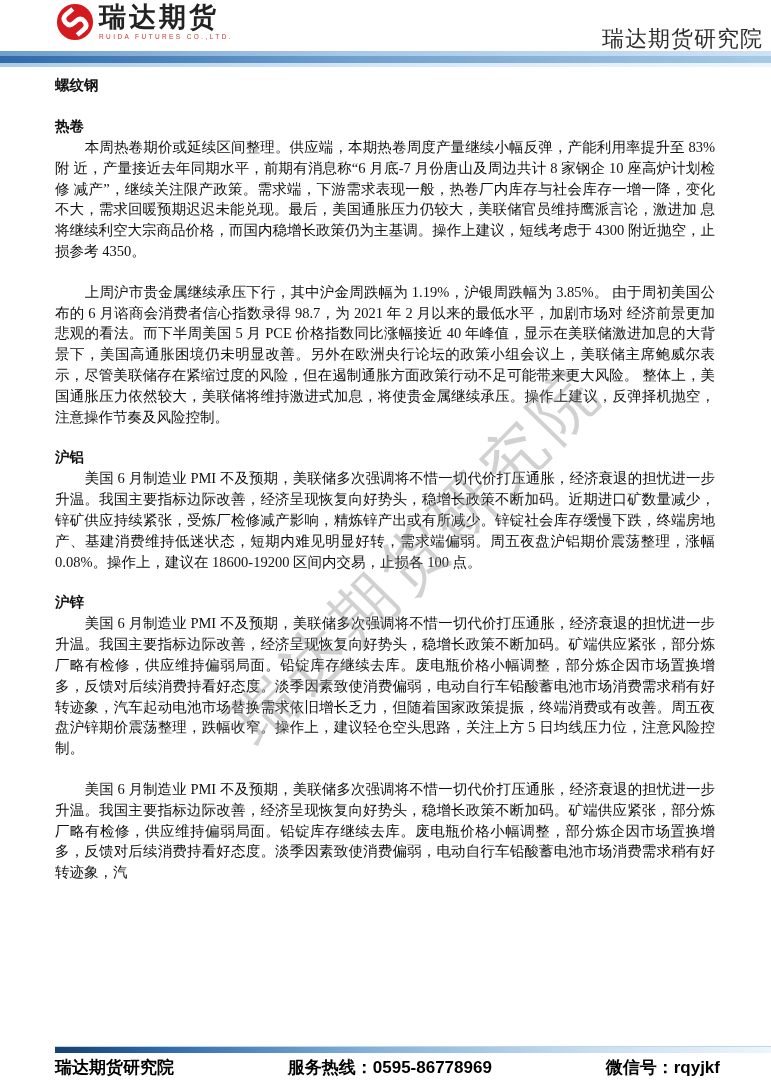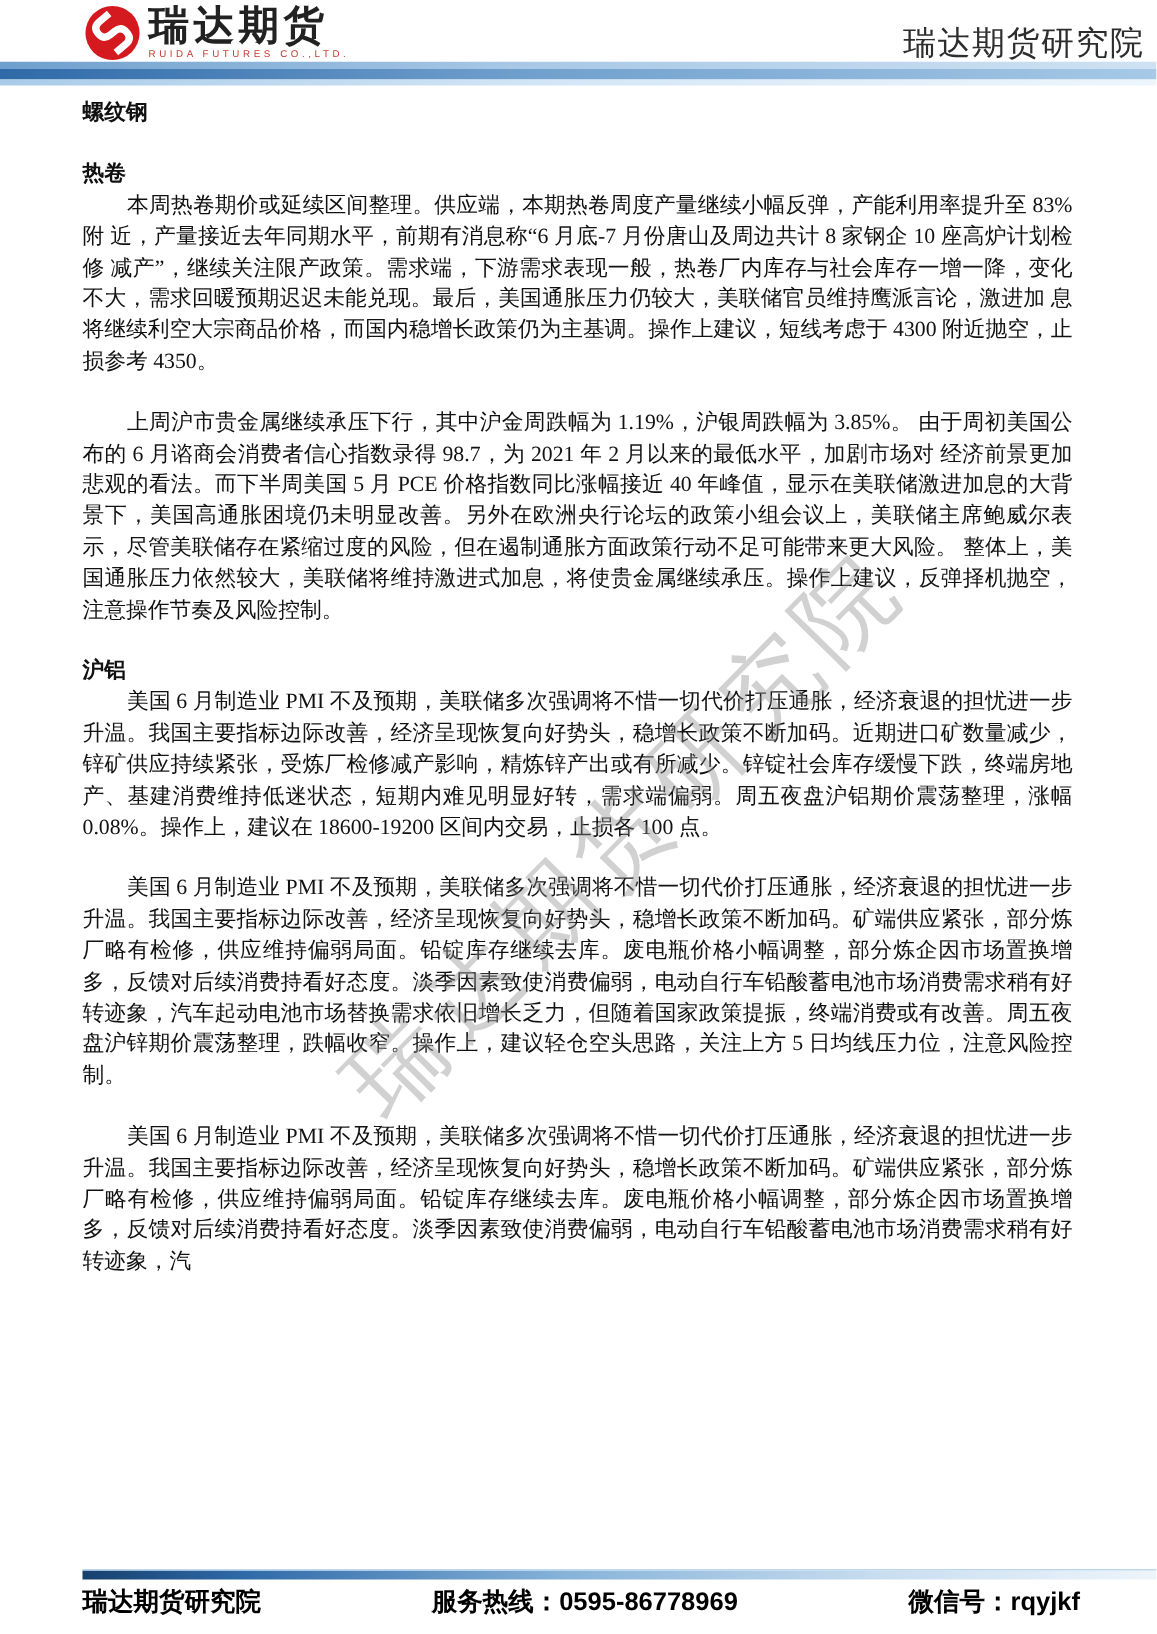--- a/index.html
+++ b/index.html
@@ -6,21 +6,21 @@
   html, body { margin: 0; padding: 0; }
   body {
     width: 771px; height: 1089px;
     background: #ffffff;
     position: relative;
     overflow: hidden;
     font-family: "Liberation Serif", "DejaVu Serif", serif;
   }
 
   
-  .header { position: relative; height: 41px; background: #fff; }
+  .header { position: relative; height: 51px; background: #fff; }
   .logo {
     position: absolute; left: 56px; top: 3px;
     display: flex; align-items: flex-start; gap: 5px;
   }
   .logo-icon svg { width: 38px; height: 38px; display: block; }
   .logo-text { display: flex; flex-direction: column; }
   .brand-cn {
     font-family: "Liberation Sans", "DejaVu Sans", sans-serif;
     font-weight: bold; font-size: 27px; line-height: 29px;
     color: #222; letter-spacing: 3px; white-space: nowrap;
@@ -128,20 +128,21 @@
   <section class="commodity-section">
     <p class="section-body">上周沪市贵金属继续承压下行，其中沪金周跌幅为 1.19%，沪银周跌幅为 3.85%。 由于周初美国公布的 6 月谘商会消费者信心指数录得 98.7，为 2021 年 2 月以来的最低水平，加剧市场对 经济前景更加悲观的看法。而下半周美国 5 月 PCE 价格指数同比涨幅接近 40 年峰值，显示在美联储激进加息的大背景下，美国高通胀困境仍未明显改善。另外在欧洲央行论坛的政策小组会议上，美联储主席鲍威尔表示，尽管美联储存在紧缩过度的风险，但在遏制通胀方面政策行动不足可能带来更大风险。 整体上，美国通胀压力依然较大，美联储将维持激进式加息，将使贵金属继续承压。操作上建议，反弹择机抛空，注意操作节奏及风险控制。</p>
   </section>
 
   <section class="commodity-section">
     <h2 class="section-heading">沪铝</h2>
     <p class="section-body">美国 6 月制造业 PMI 不及预期，美联储多次强调将不惜一切代价打压通胀，经济衰退的担忧进一步升温。我国主要指标边际改善，经济呈现恢复向好势头，稳增长政策不断加码。近期进口矿数量减少，锌矿供应持续紧张，受炼厂检修减产影响，精炼锌产出或有所减少。锌锭社会库存缓慢下跌，终端房地产、基建消费维持低迷状态，短期内难见明显好转，需求端偏弱。周五夜盘沪铝期价震荡整理，涨幅 0.08%。操作上，建议在 18600-19200 区间内交易，止损各 100 点。</p>
   </section>
 
   <section class="commodity-section">
+    <h2 class="section-heading">沪锌</h2>
     <p class="section-body">美国 6 月制造业 PMI 不及预期，美联储多次强调将不惜一切代价打压通胀，经济衰退的担忧进一步升温。我国主要指标边际改善，经济呈现恢复向好势头，稳增长政策不断加码。矿端供应紧张，部分炼厂略有检修，供应维持偏弱局面。铅锭库存继续去库。废电瓶价格小幅调整，部分炼企因市场置换增多，反馈对后续消费持看好态度。淡季因素致使消费偏弱，电动自行车铅酸蓄电池市场消费需求稍有好转迹象，汽车起动电池市场替换需求依旧增长乏力，但随着国家政策提振，终端消费或有改善。周五夜盘沪锌期价震荡整理，跌幅收窄。操作上，建议轻仓空头思路，关注上方 5 日均线压力位，注意风险控制。</p>
   </section>
 
   <section class="commodity-section">
     <p class="section-body">美国 6 月制造业 PMI 不及预期，美联储多次强调将不惜一切代价打压通胀，经济衰退的担忧进一步升温。我国主要指标边际改善，经济呈现恢复向好势头，稳增长政策不断加码。矿端供应紧张，部分炼厂略有检修，供应维持偏弱局面。铅锭库存继续去库。废电瓶价格小幅调整，部分炼企因市场置换增多，反馈对后续消费持看好态度。淡季因素致使消费偏弱，电动自行车铅酸蓄电池市场消费需求稍有好转迹象，汽</p>
   </section>
 
 </div>
 
 <div class="footer-bar"></div>

